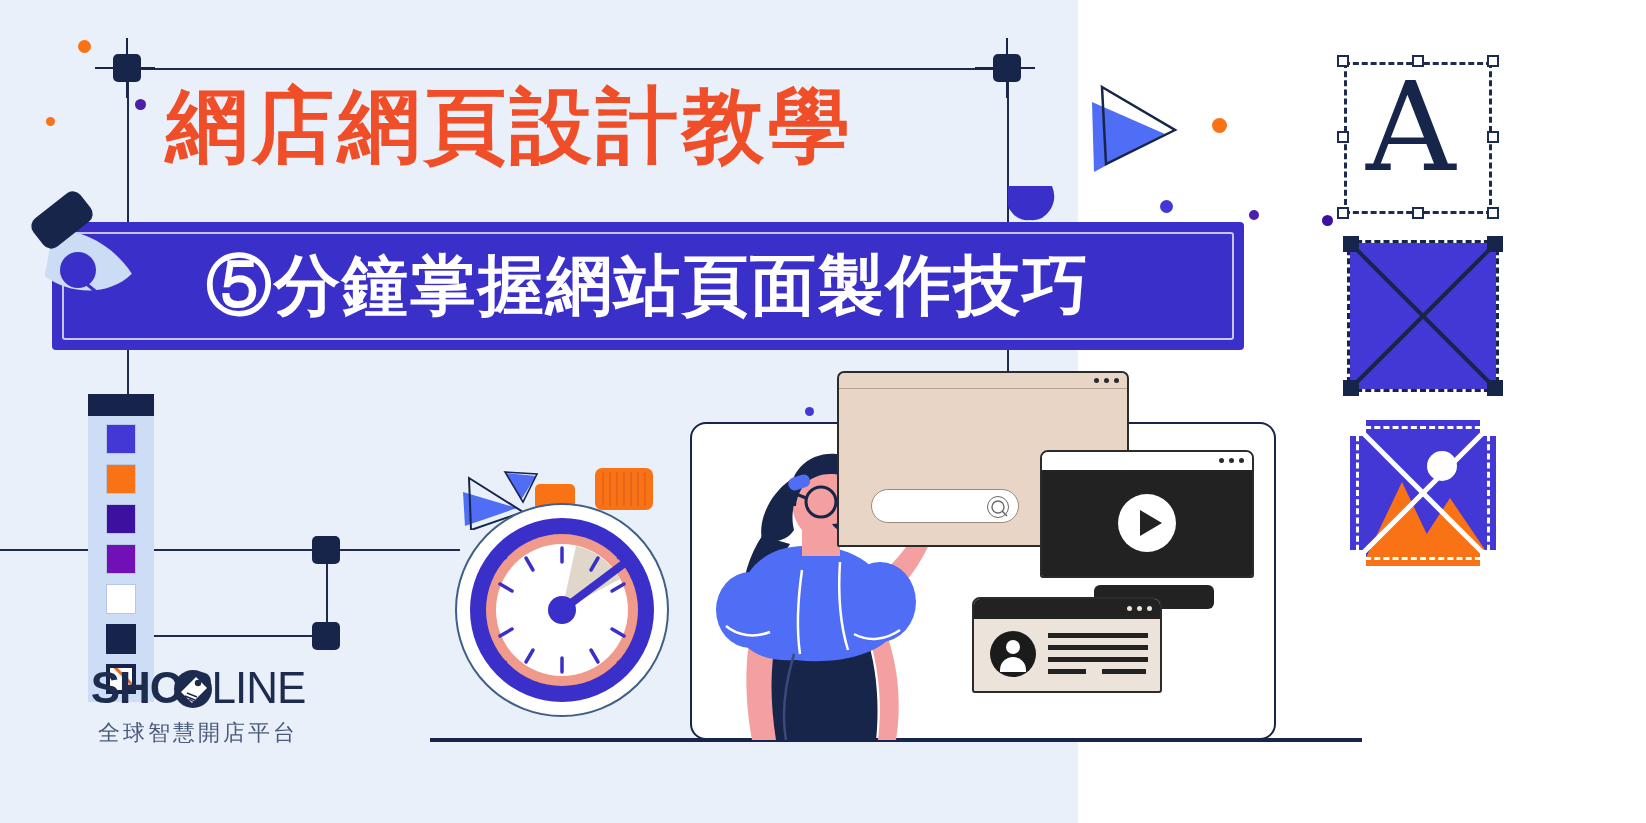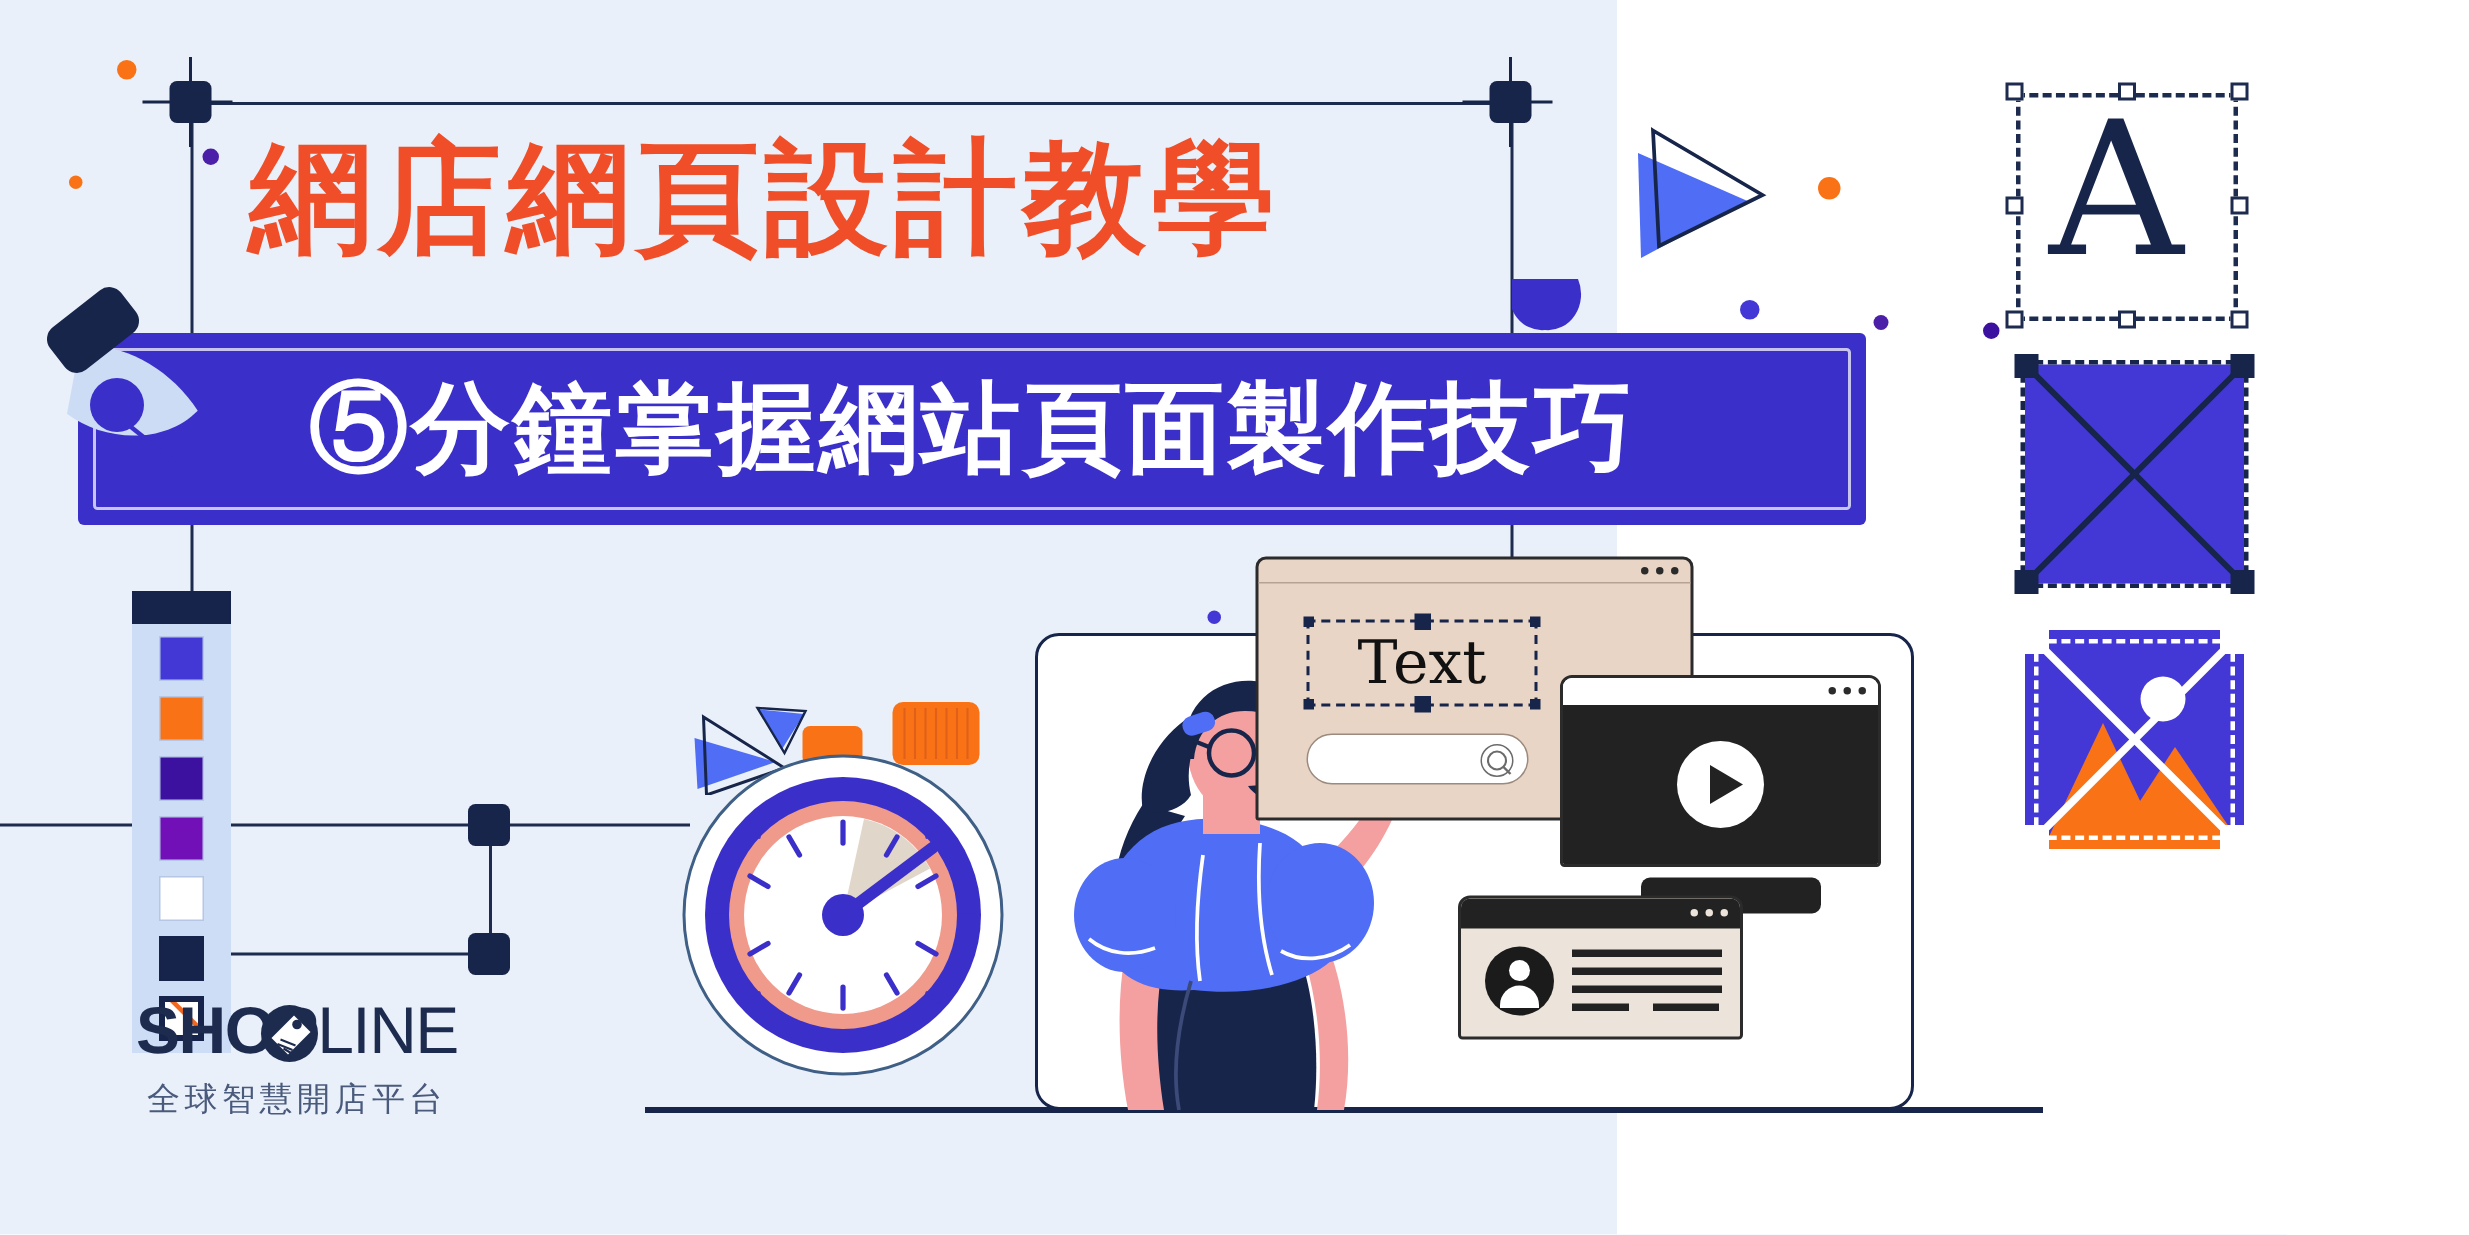--- a/index.html
+++ b/index.html
@@ -49,21 +49,21 @@
   
   .headline {
     position:absolute;
     left:166px; top:92px;
     font-size:82px;
     font-weight:bold;
     color:#f04e28;
     letter-spacing:4px;
     line-height:1;
     white-space:nowrap;
-    font-family:Liberation Serif, serif;
+    font-family:Liberation Mono, monospace;
   }
 
   
   .subbar {
     position:absolute;
     left:52px; top:222px;
     width:1192px; height:128px;
     background:#3b2fc9;
     border-radius:4px;
   }
@@ -497,29 +497,20 @@
   </svg>
 
   <div class="win-text">
     <div class="win-text-bar">
       <div class="wdots">
         <div class="wdot"></div>
         <div class="wdot"></div>
         <div class="wdot"></div>
       </div>
     </div>
-    <div class="text-sel">
-      <div class="word">Text</div>
-      <div style="position:absolute; left:-4px; top:-4px; width:7px; height:7px; background:#17254a;"></div>
-      <div style="position:absolute; right:-4px; top:-4px; width:7px; height:7px; background:#17254a;"></div>
-      <div style="position:absolute; left:-4px; bottom:-4px; width:7px; height:7px; background:#17254a;"></div>
-      <div style="position:absolute; right:-4px; bottom:-4px; width:7px; height:7px; background:#17254a;"></div>
-      <div style="position:absolute; left:70px; top:-6px; width:11px; height:11px; background:#17254a;"></div>
-      <div style="position:absolute; left:70px; bottom:-6px; width:11px; height:11px; background:#17254a;"></div>
-    </div>
     <div class="searchbar">
       <div class="search-circle">
         <svg width="18" height="18" style="position:absolute;left:2px;top:2px;">
           <circle cx="8" cy="8" r="6" fill="none" stroke="#6b6b6b" stroke-width="1.4"></circle>
           <line x1="12" y1="12" x2="17" y2="17" stroke="#6b6b6b" stroke-width="1.6"></line>
         </svg>
       </div>
     </div>
   </div>
 

